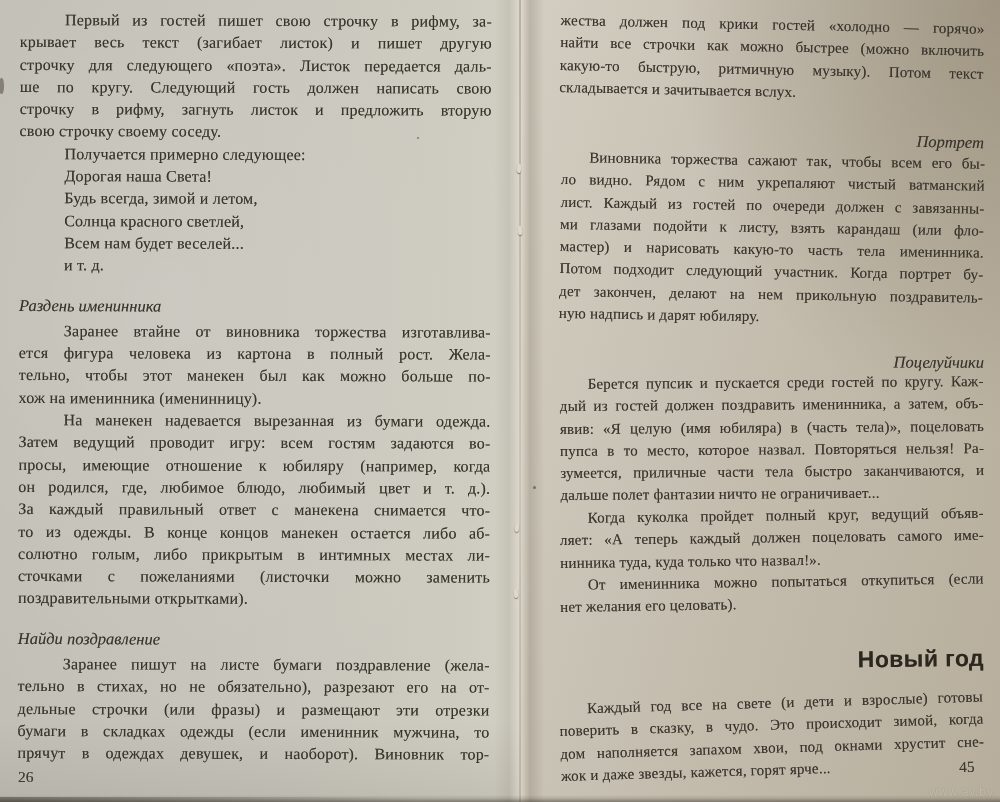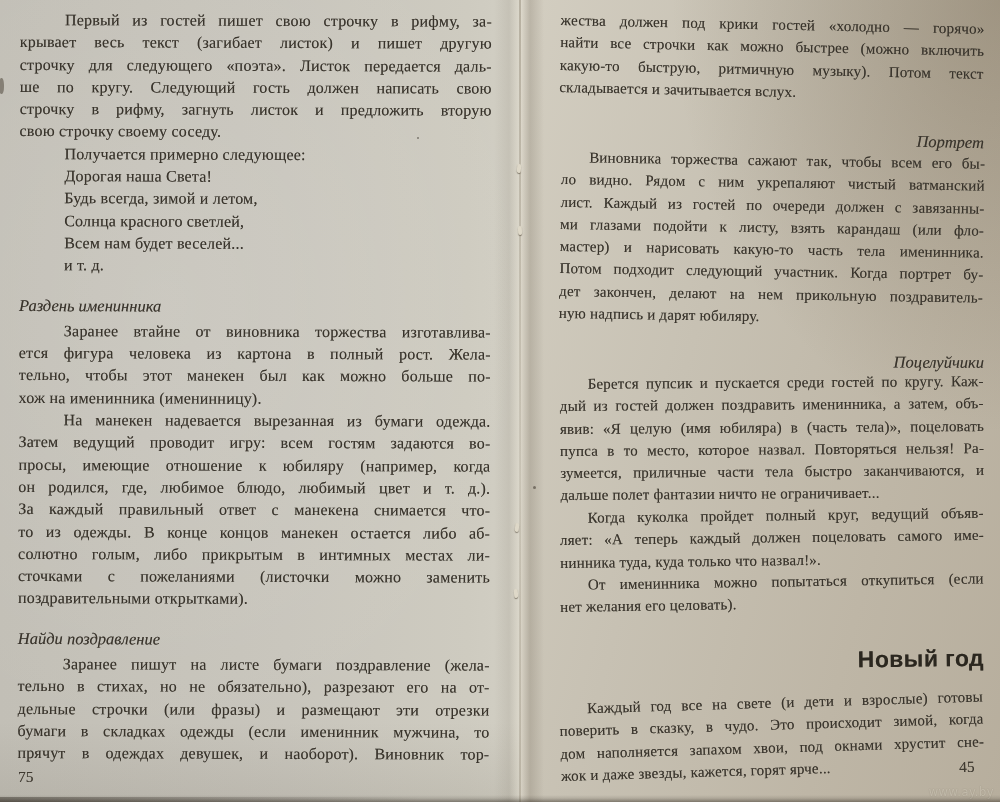--- a/index.html
+++ b/index.html
@@ -139,21 +139,21 @@
         </div>
         <div class="h h-italic align-left">Найди поздравление</div>
         <div class="para">
           <div class="ln j i">Заранее пишут на листе бумаги поздравление (жела-</div>
           <div class="ln j">тельно в стихах, но не обязательно), разрезают его на от-</div>
           <div class="ln j">дельные строчки (или фразы) и размещают эти отрезки</div>
           <div class="ln j">бумаги в складках одежды (если именинник мужчина, то</div>
           <div class="ln j">прячут в одеждах девушек, и наоборот). Виновник тор-</div>
         </div>
       </div>
-    <div class="pagenum pagenum-left">75</div>
+    <div class="pagenum pagenum-left">26</div>
   </div>
 
   <div class="page page-right">
     <div class="textcol" id="right-col">
         <div class="para">
           <div class="ln j">жества должен под крики гостей «холодно — горячо»</div>
           <div class="ln j">найти все строчки как можно быстрее (можно включить</div>
           <div class="ln j">какую-то быструю, ритмичную музыку). Потом текст</div>
           <div class="ln">складывается и зачитывается вслух.</div>
         </div>

